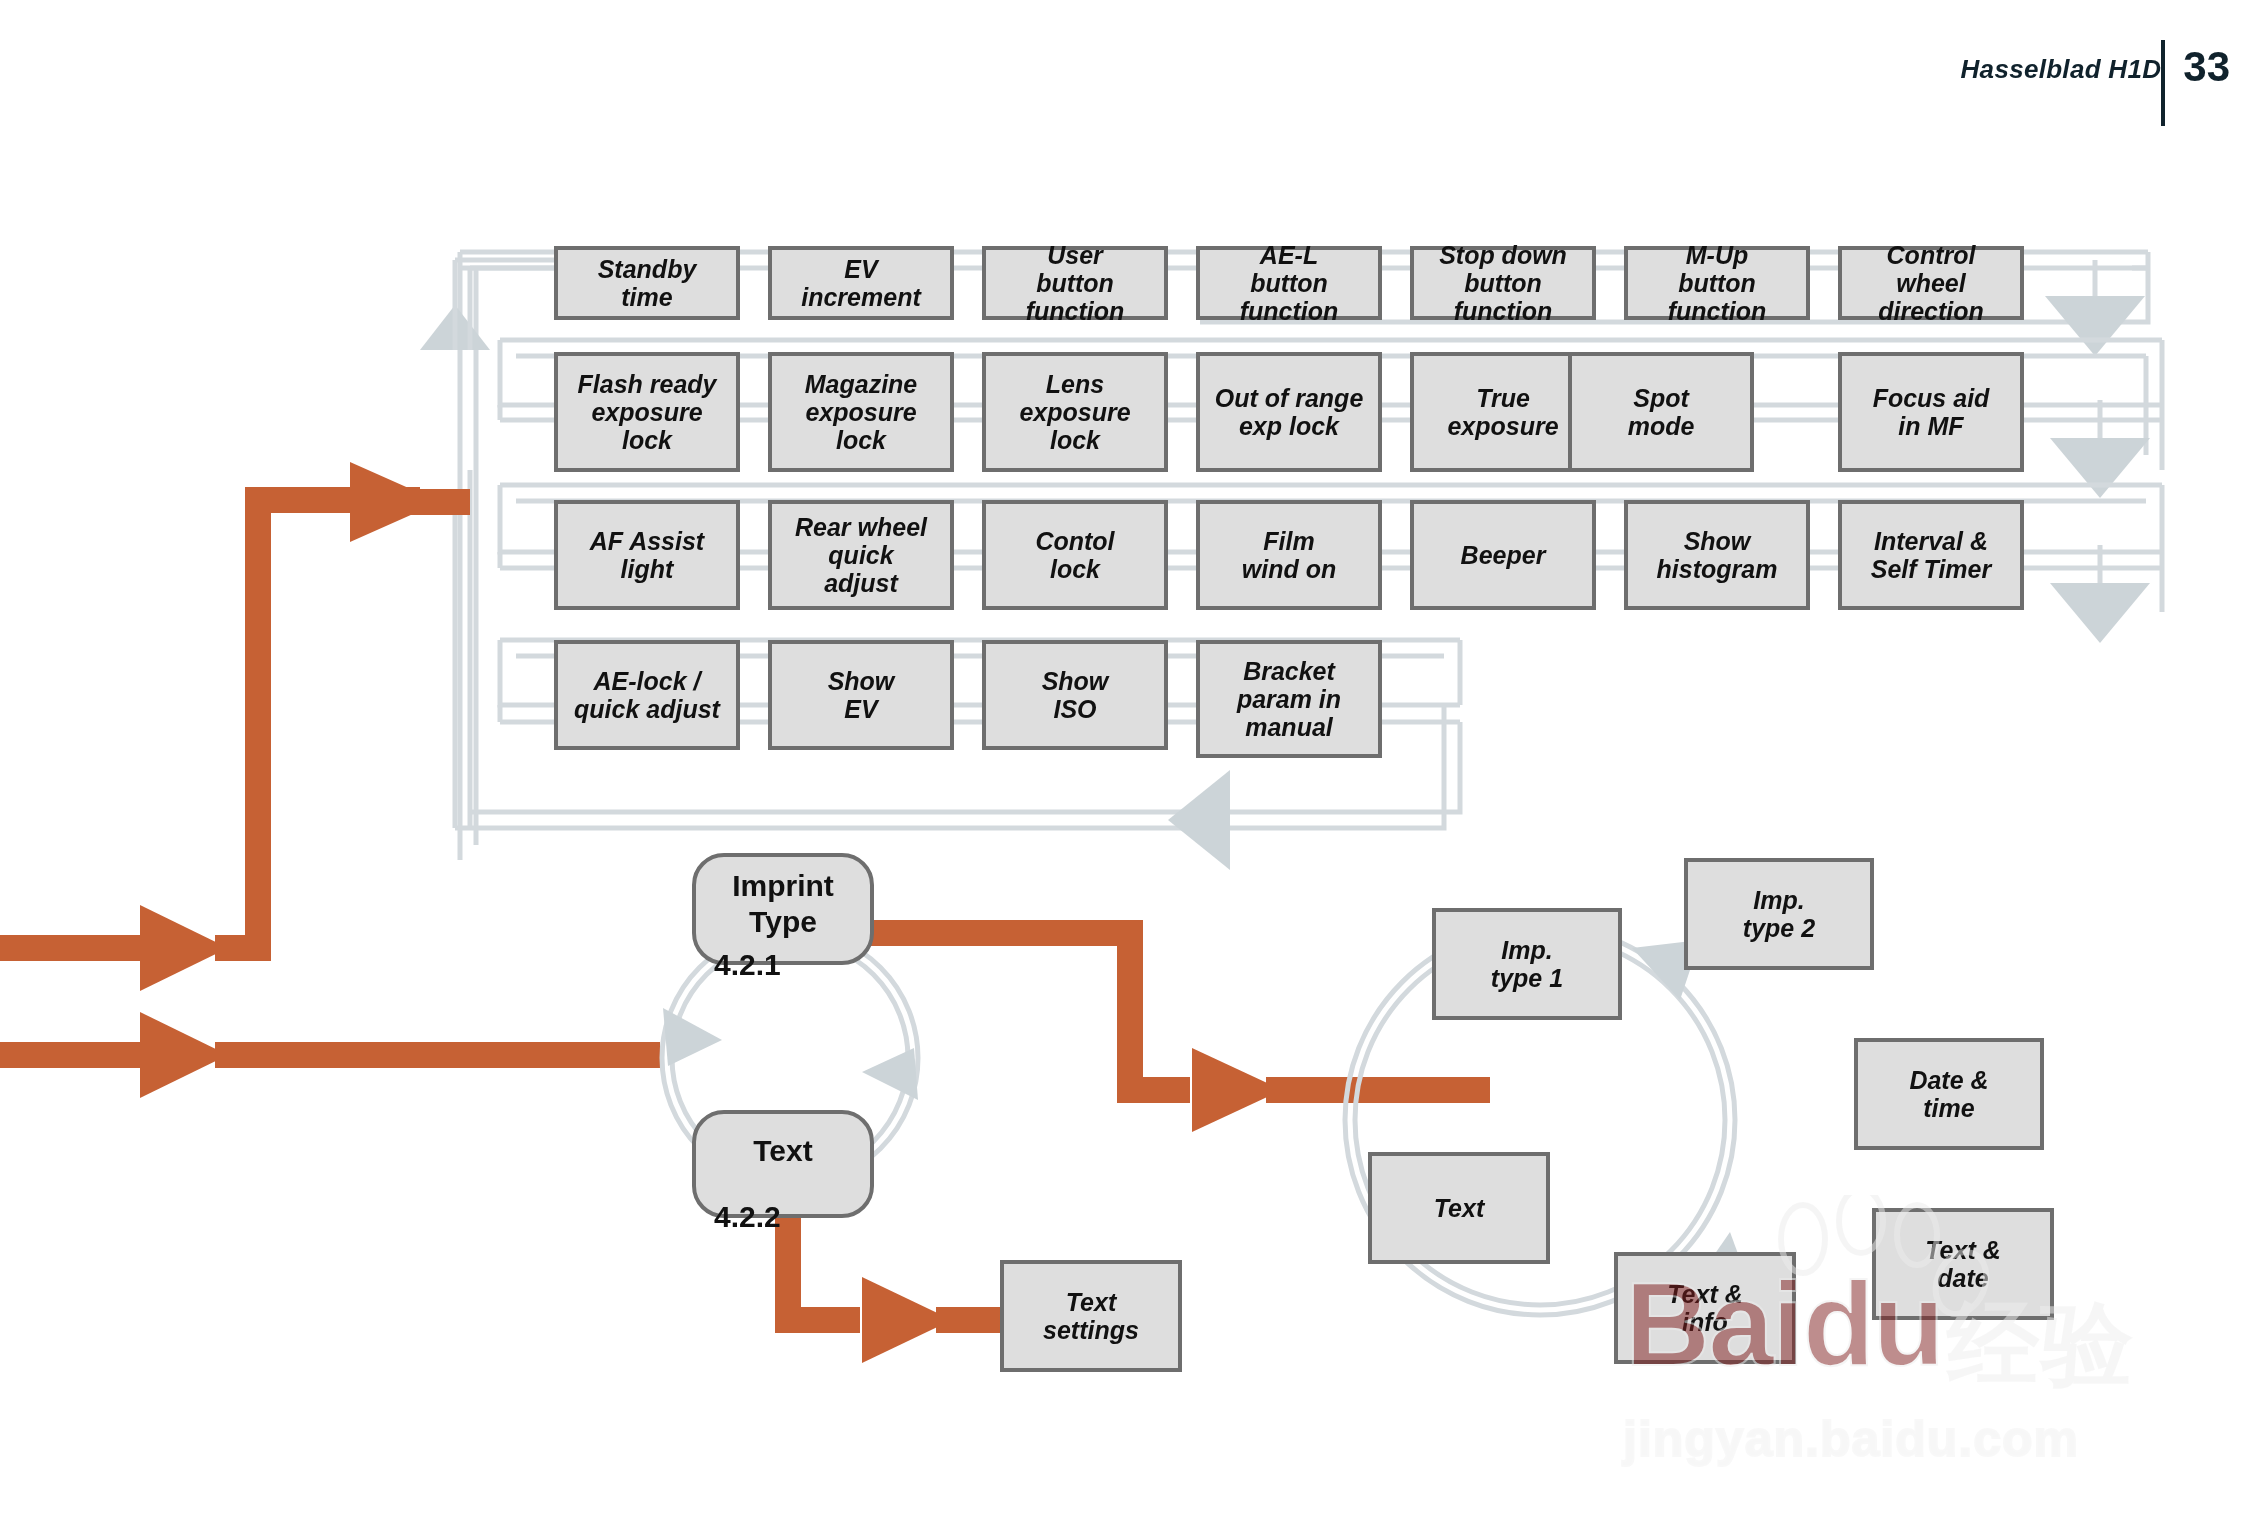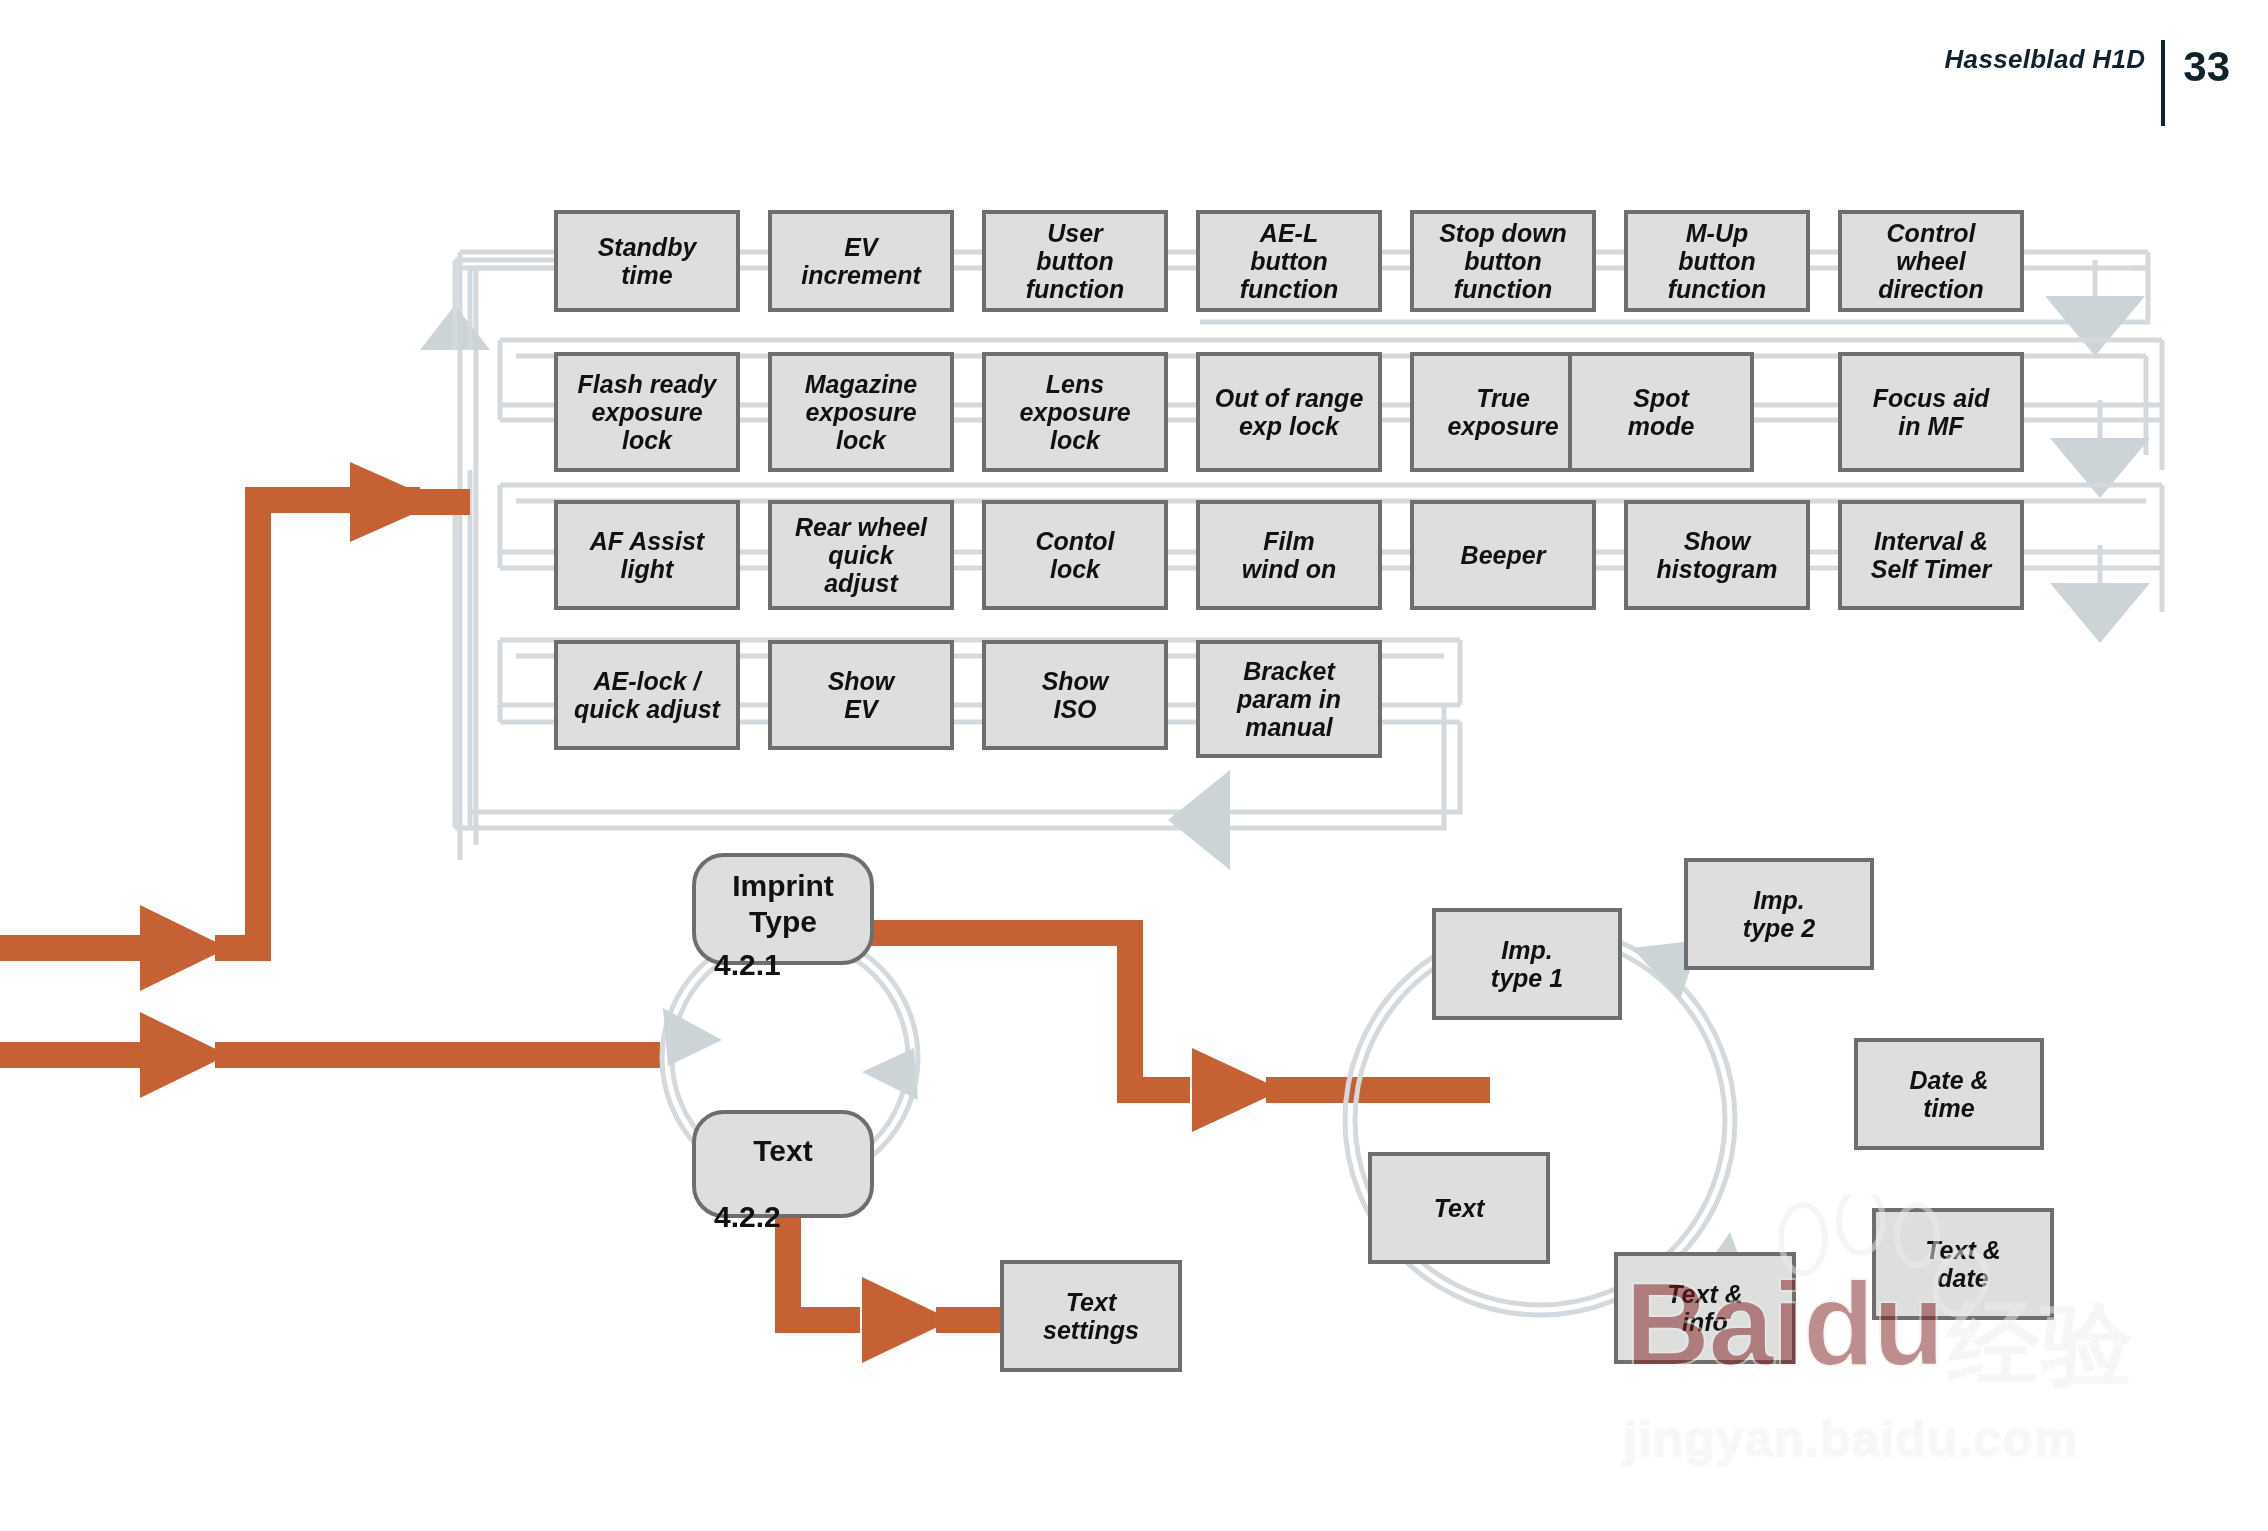--- a/index.html
+++ b/index.html
@@ -4,40 +4,40 @@
 <style>
   html,body{margin:0;padding:0;background:#fff;}
   body{width:2268px;height:1531px;position:relative;overflow:hidden;
        font-family:"Liberation Sans","DejaVu Sans",sans-serif;}
 
   #stage{position:absolute;left:0;top:0;width:2268px;height:1531px;background:#fff;}
 
   
   .hdr{position:absolute;right:38px;top:40px;display:flex;align-items:stretch;height:86px;}
   .hdr-title{font-style:italic;font-weight:bold;font-size:26px;color:#10222c;
-             letter-spacing:.3px;padding-right:16px;align-self:flex-start;
-             margin-top:4px;white-space:nowrap;}
+             letter-spacing:.3px;align-self:flex-start;
+             margin-top:14px;white-space:nowrap;}
   .hdr-rule{width:4px;background:#10222c;}
   .hdr-page{font-weight:bold;font-size:42px;color:#10222c;padding-left:18px;
             align-self:flex-start;margin-top:3px;}
 
   
   #wires{position:absolute;left:0;top:0;width:2268px;height:1531px;}
 
   
   .node{position:absolute;box-sizing:border-box;background:#dedede;
         border:4px solid #6e6e6e;display:flex;flex-direction:column;
         align-items:center;justify-content:center;text-align:center;
         font-style:italic;font-weight:bold;color:#111;line-height:1.12;
         font-size:25px;padding:2px 4px;}
   .node span{display:block;white-space:nowrap;}
 
   
   .gbox{width:186px;}
-  .gbox.r1{height:102px;}
+  .gbox.r1{height:74px;margin-top:36px;}
   .gbox.r2{height:120px;}
   .gbox.r3{height:110px;}
   .gbox.r4{height:110px;}
 
   
   .node.upright{font-style:normal;font-size:30px;justify-content:flex-start;border-radius:32px;}
   .node.upright .ttl{margin-top:10px;}
   .node.upright .num{align-self:flex-start;margin-left:14px;margin-top:10px;font-size:30px;}
 
   

